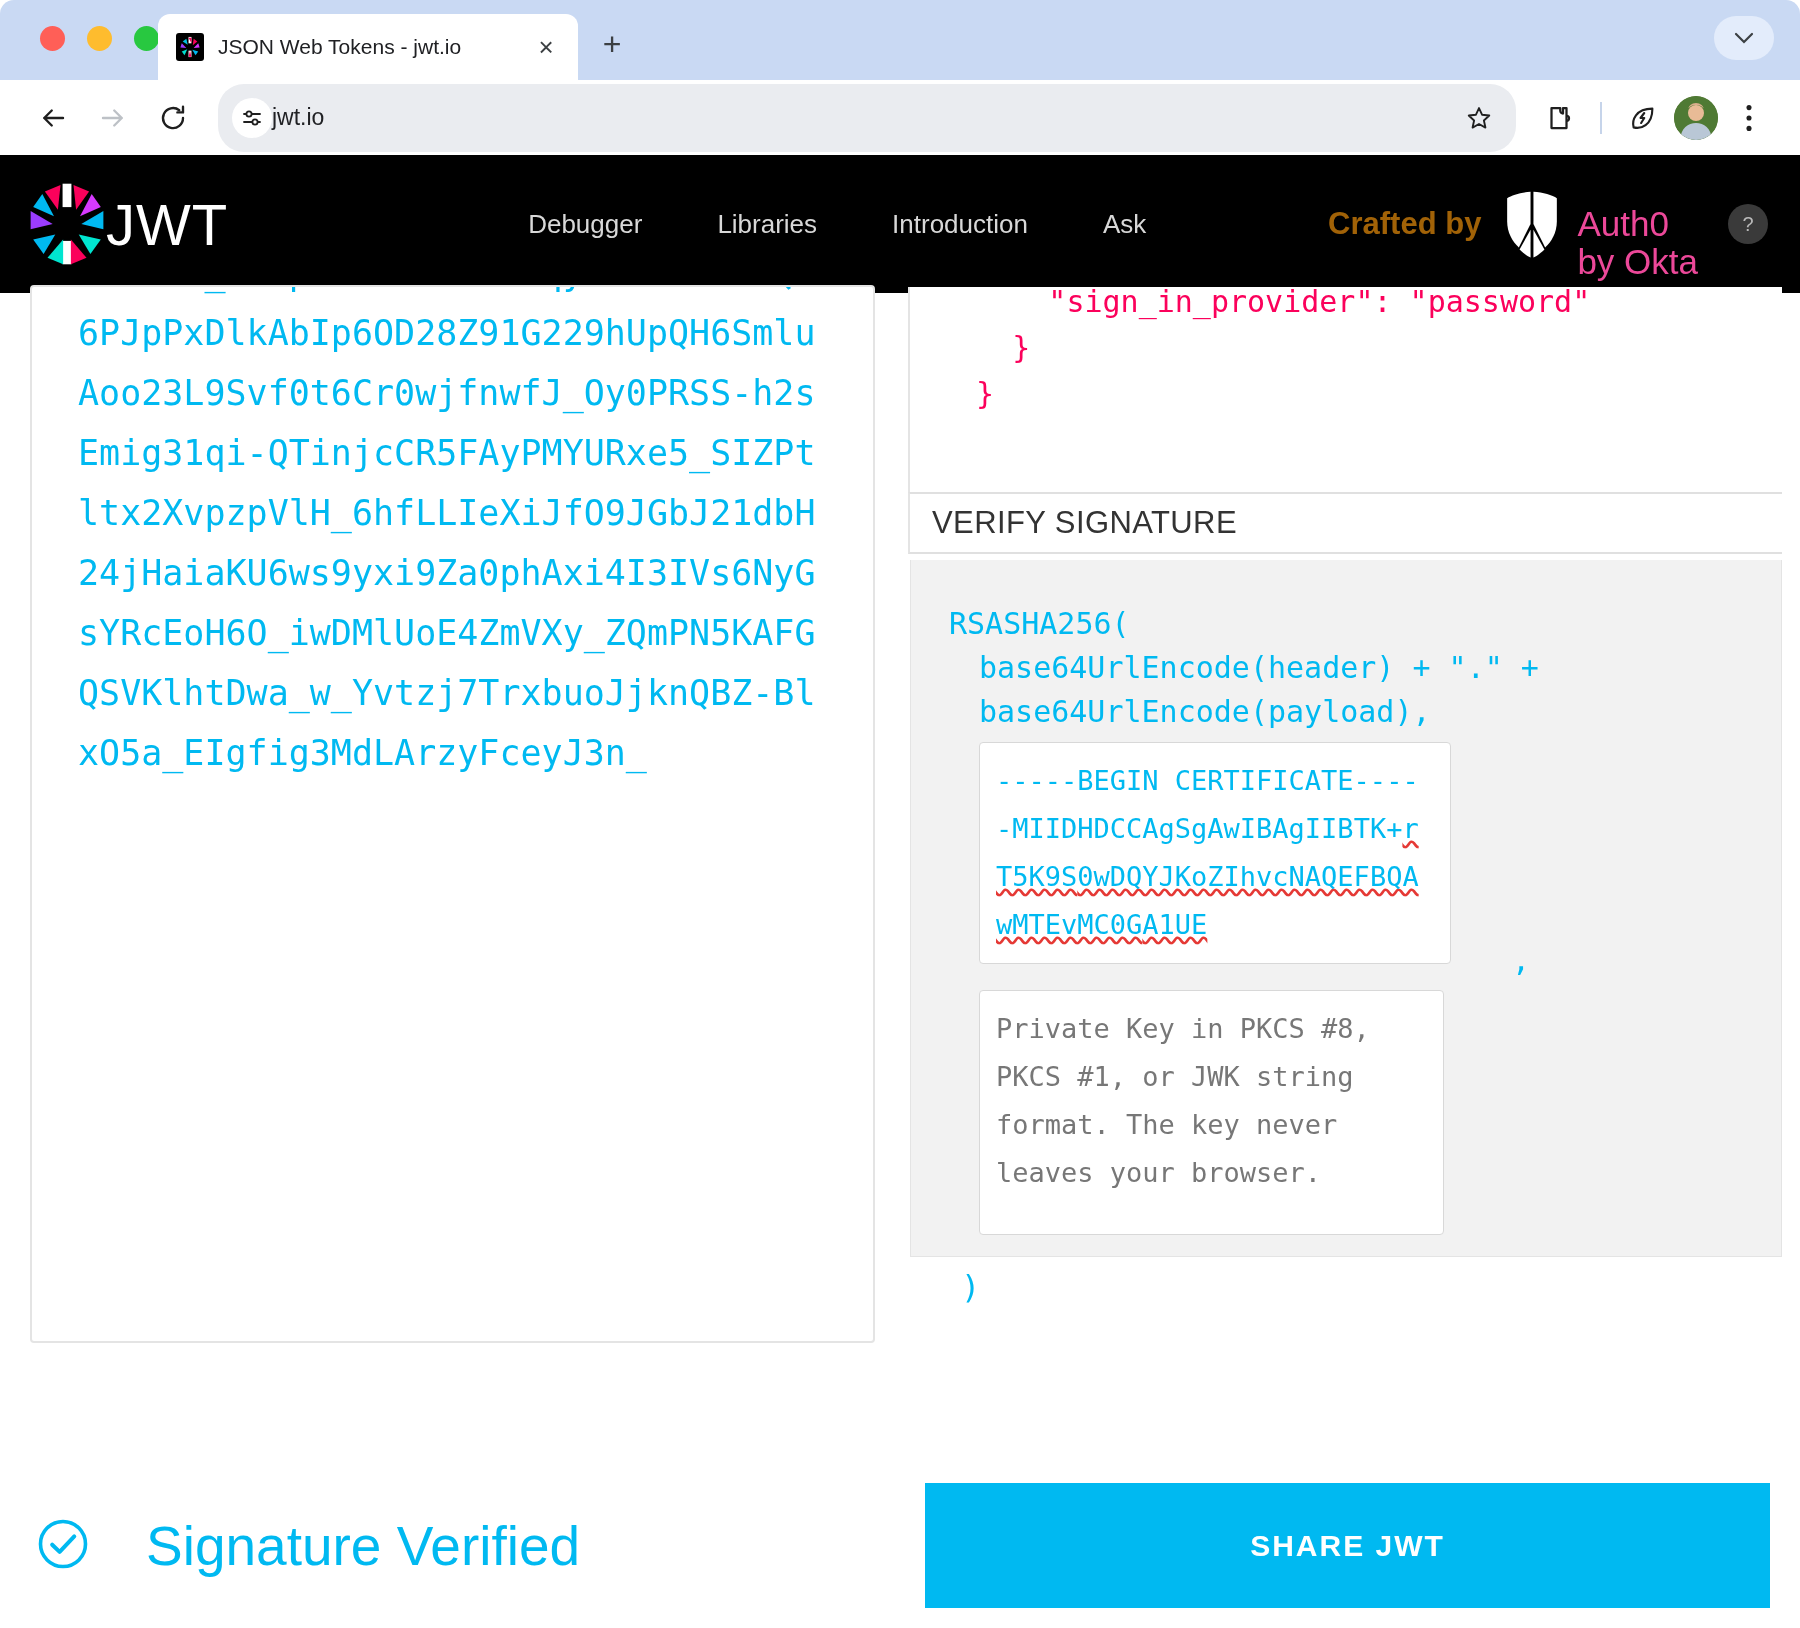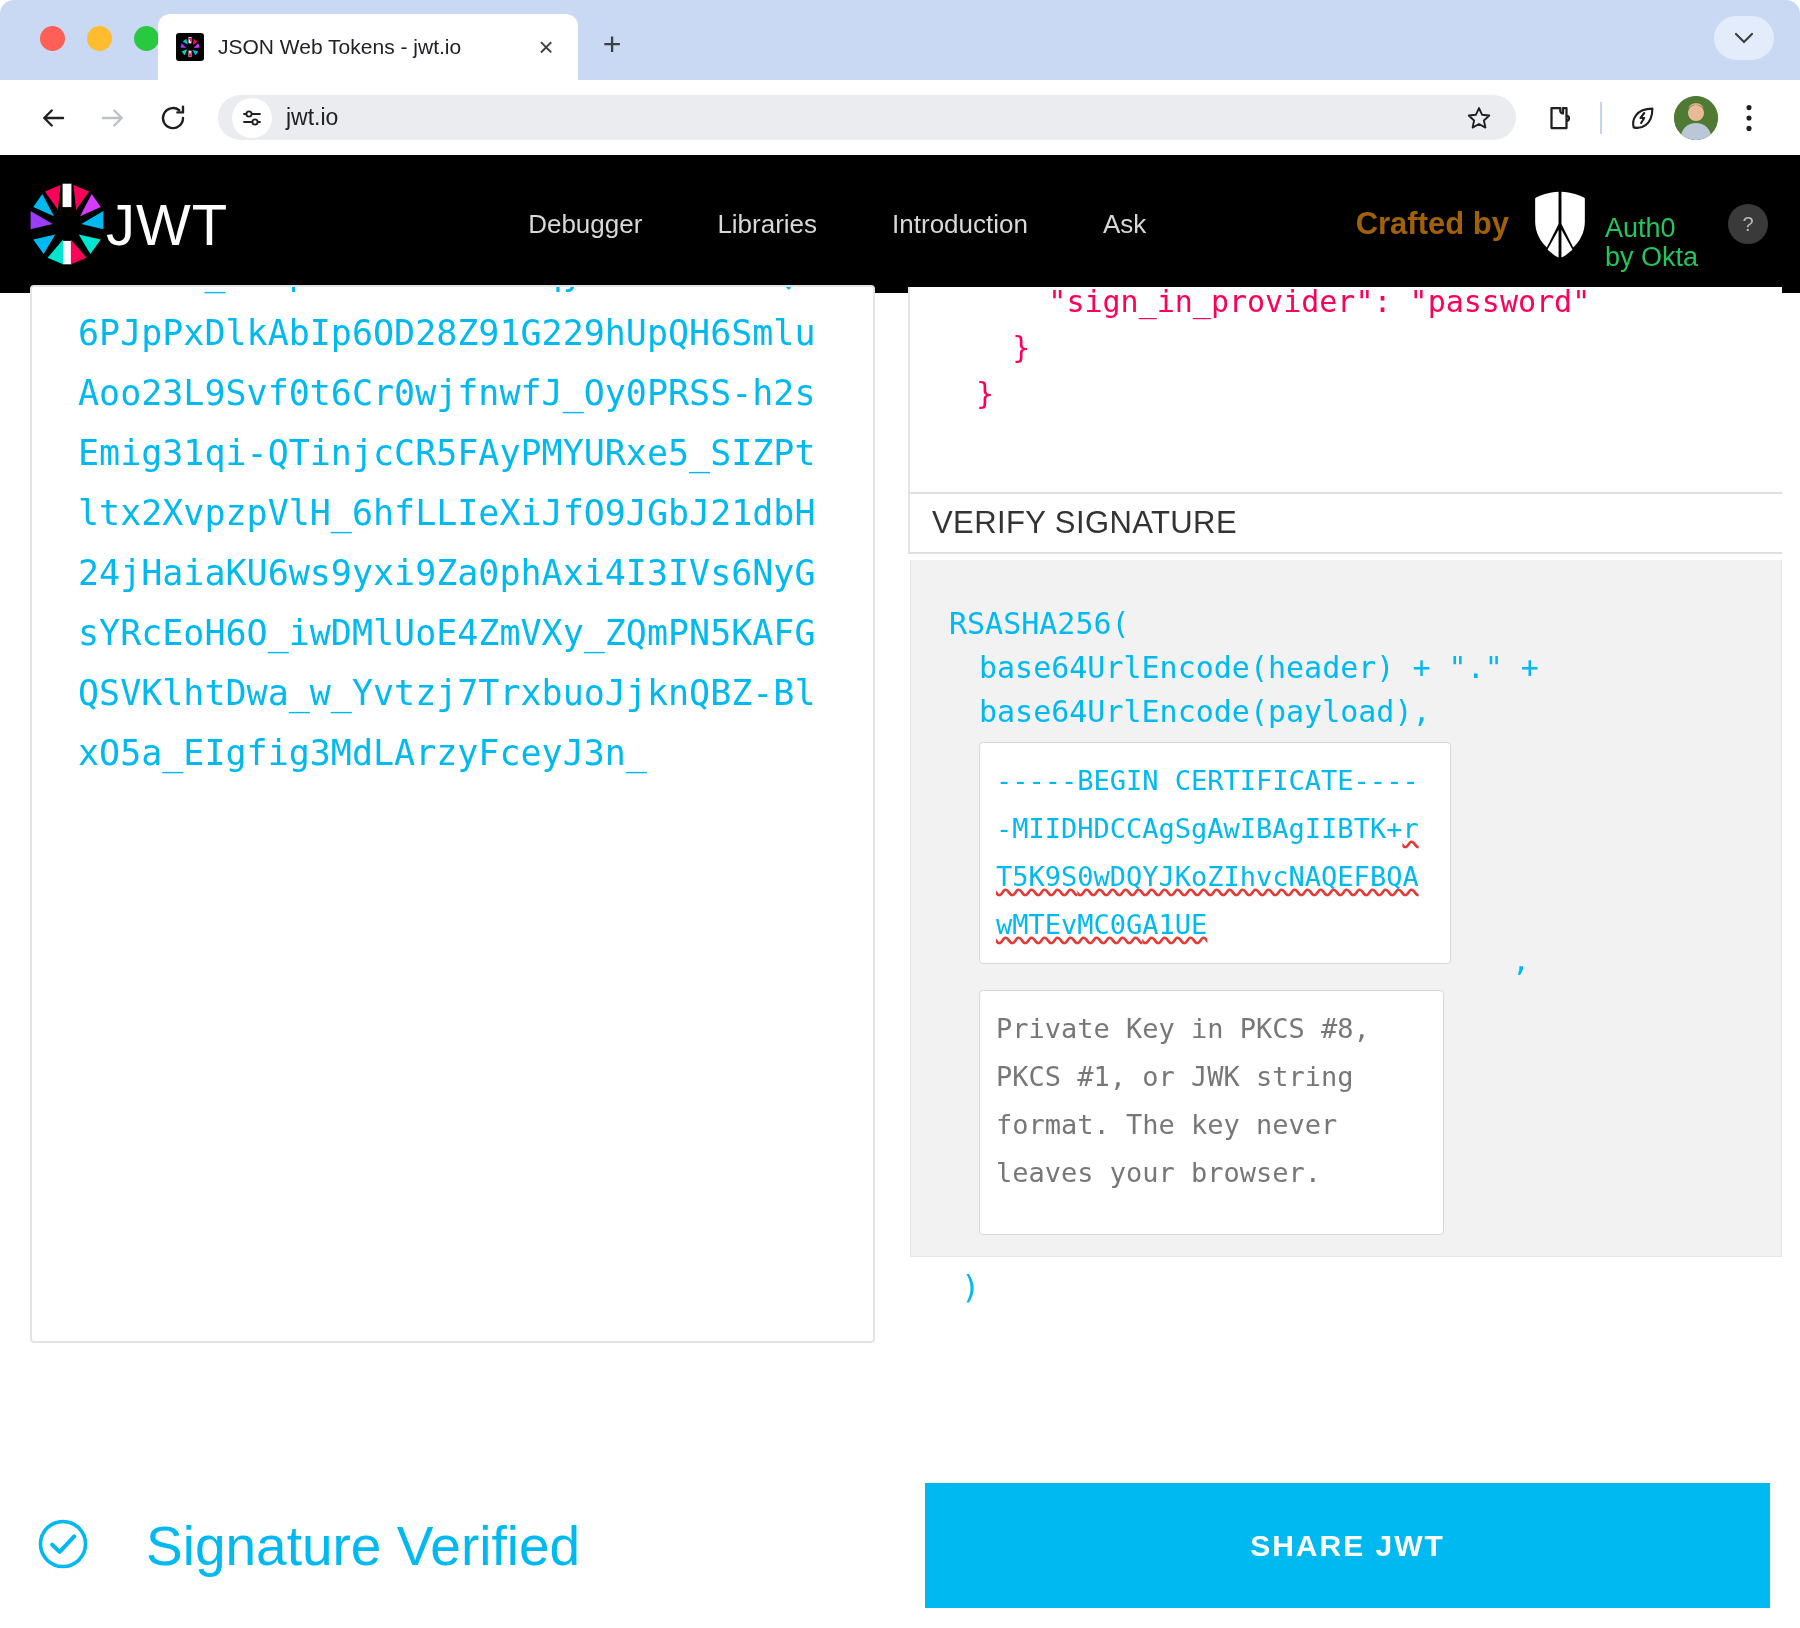--- a/index.html
+++ b/index.html
@@ -104,28 +104,28 @@
     width: 54px; height: 54px;
     display: flex; align-items: center; justify-content: center;
     color: #1f1f1f;
     cursor: pointer;
     border-radius: 50%;
     flex-shrink: 0;
   }
   .navbtn.disabled { color: #bdc1c6; }
   .omnibox {
     flex: 1;
-    height: 45px;
+    height: 68px;
     background: #eaecf0;
     border-radius: 26px;
     display: flex;
     align-items: center;
     padding: 0 18px 0 14px;
     margin: 0 12px;
-    gap: 14px;
+    gap: 0;
   }
   .omnibox-icon {
     width: 40px; height: 40px;
     border-radius: 50%;
     background: #ffffff;
     display: flex; align-items: center; justify-content: center;
     flex-shrink: 0;
     cursor: pointer;
   }
   .omnibox-url {
@@ -200,23 +200,23 @@
     gap: 18px;
   }
   .crafted-label {
     color: #a16207;
     font-size: 31px;
     font-weight: bold;
     white-space: nowrap;
   }
   .auth0-logo { display: flex; align-items: center; gap: 12px; }
   .auth0-name {
-    color: #22c55e;
+    color: #ec4899;
     line-height: 1.08;
-    font-size: 27px;
+    font-size: 35px;
     white-space: nowrap;
     margin-top: 38px;
   }
   .help-badge {
     width: 40px; height: 40px;
     border-radius: 50%;
     background: #3a3a3a;
     color: #b9b9b9;
     display: flex; align-items: center; justify-content: center;
     font-size: 20px;

